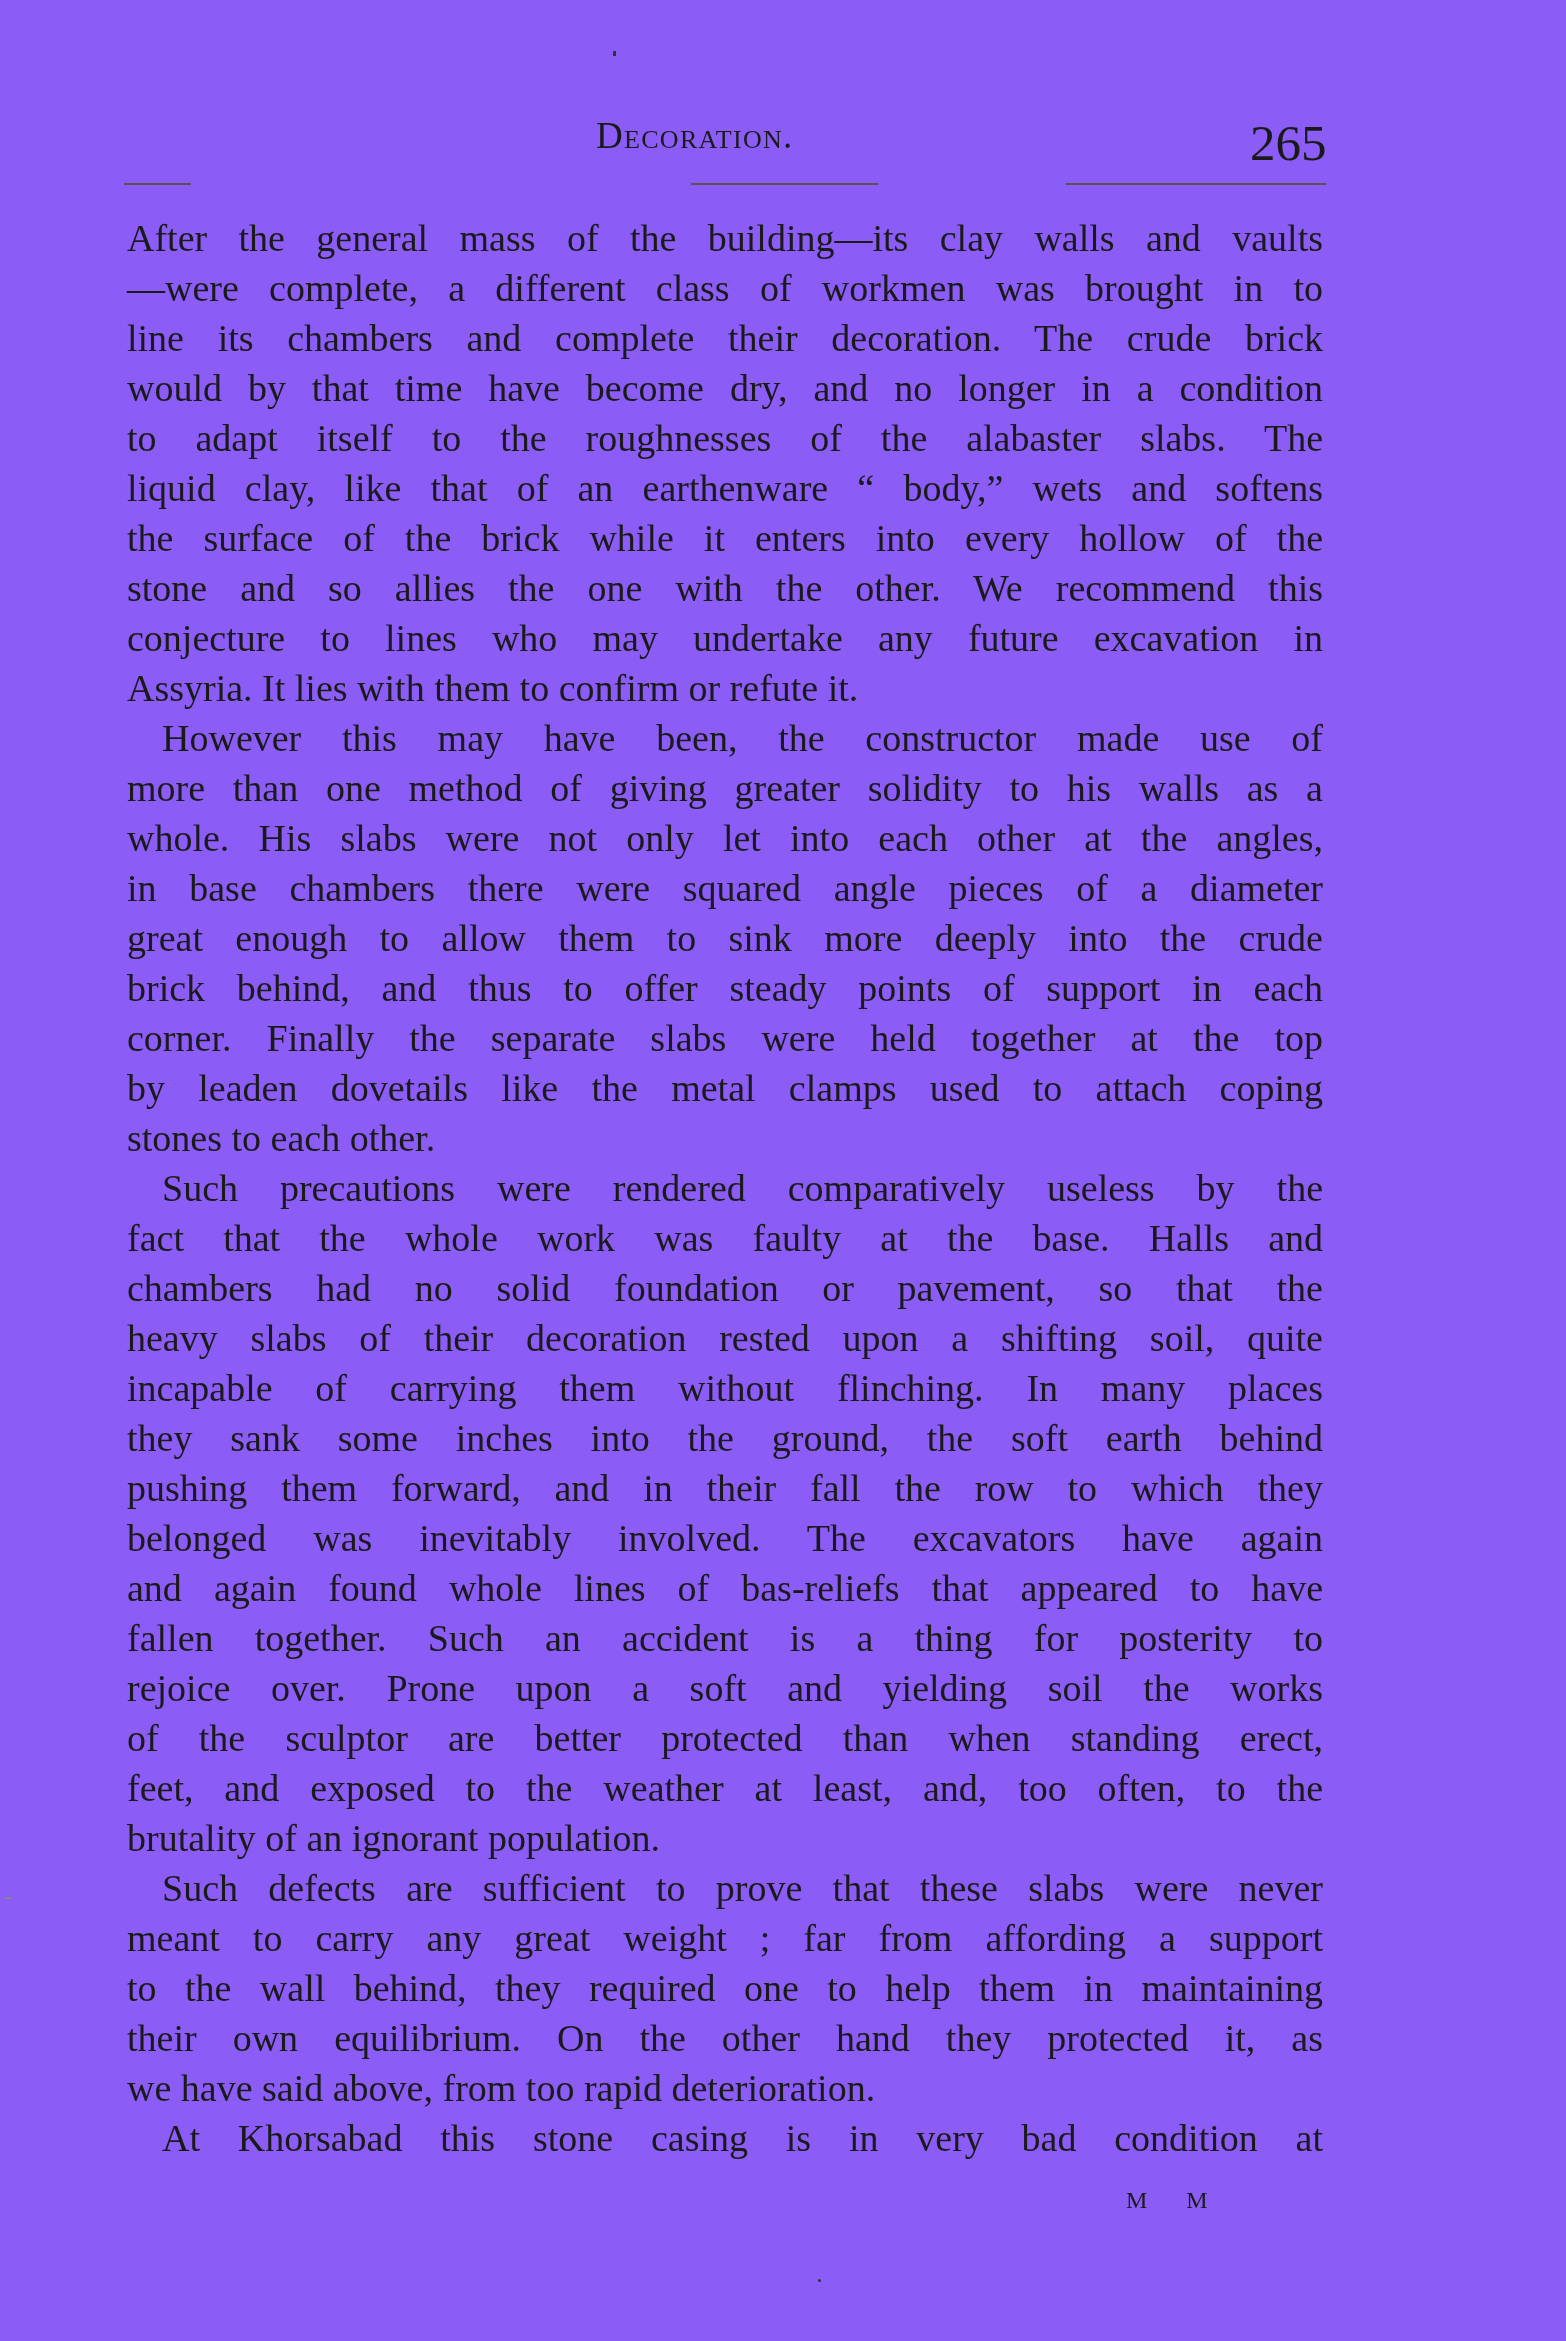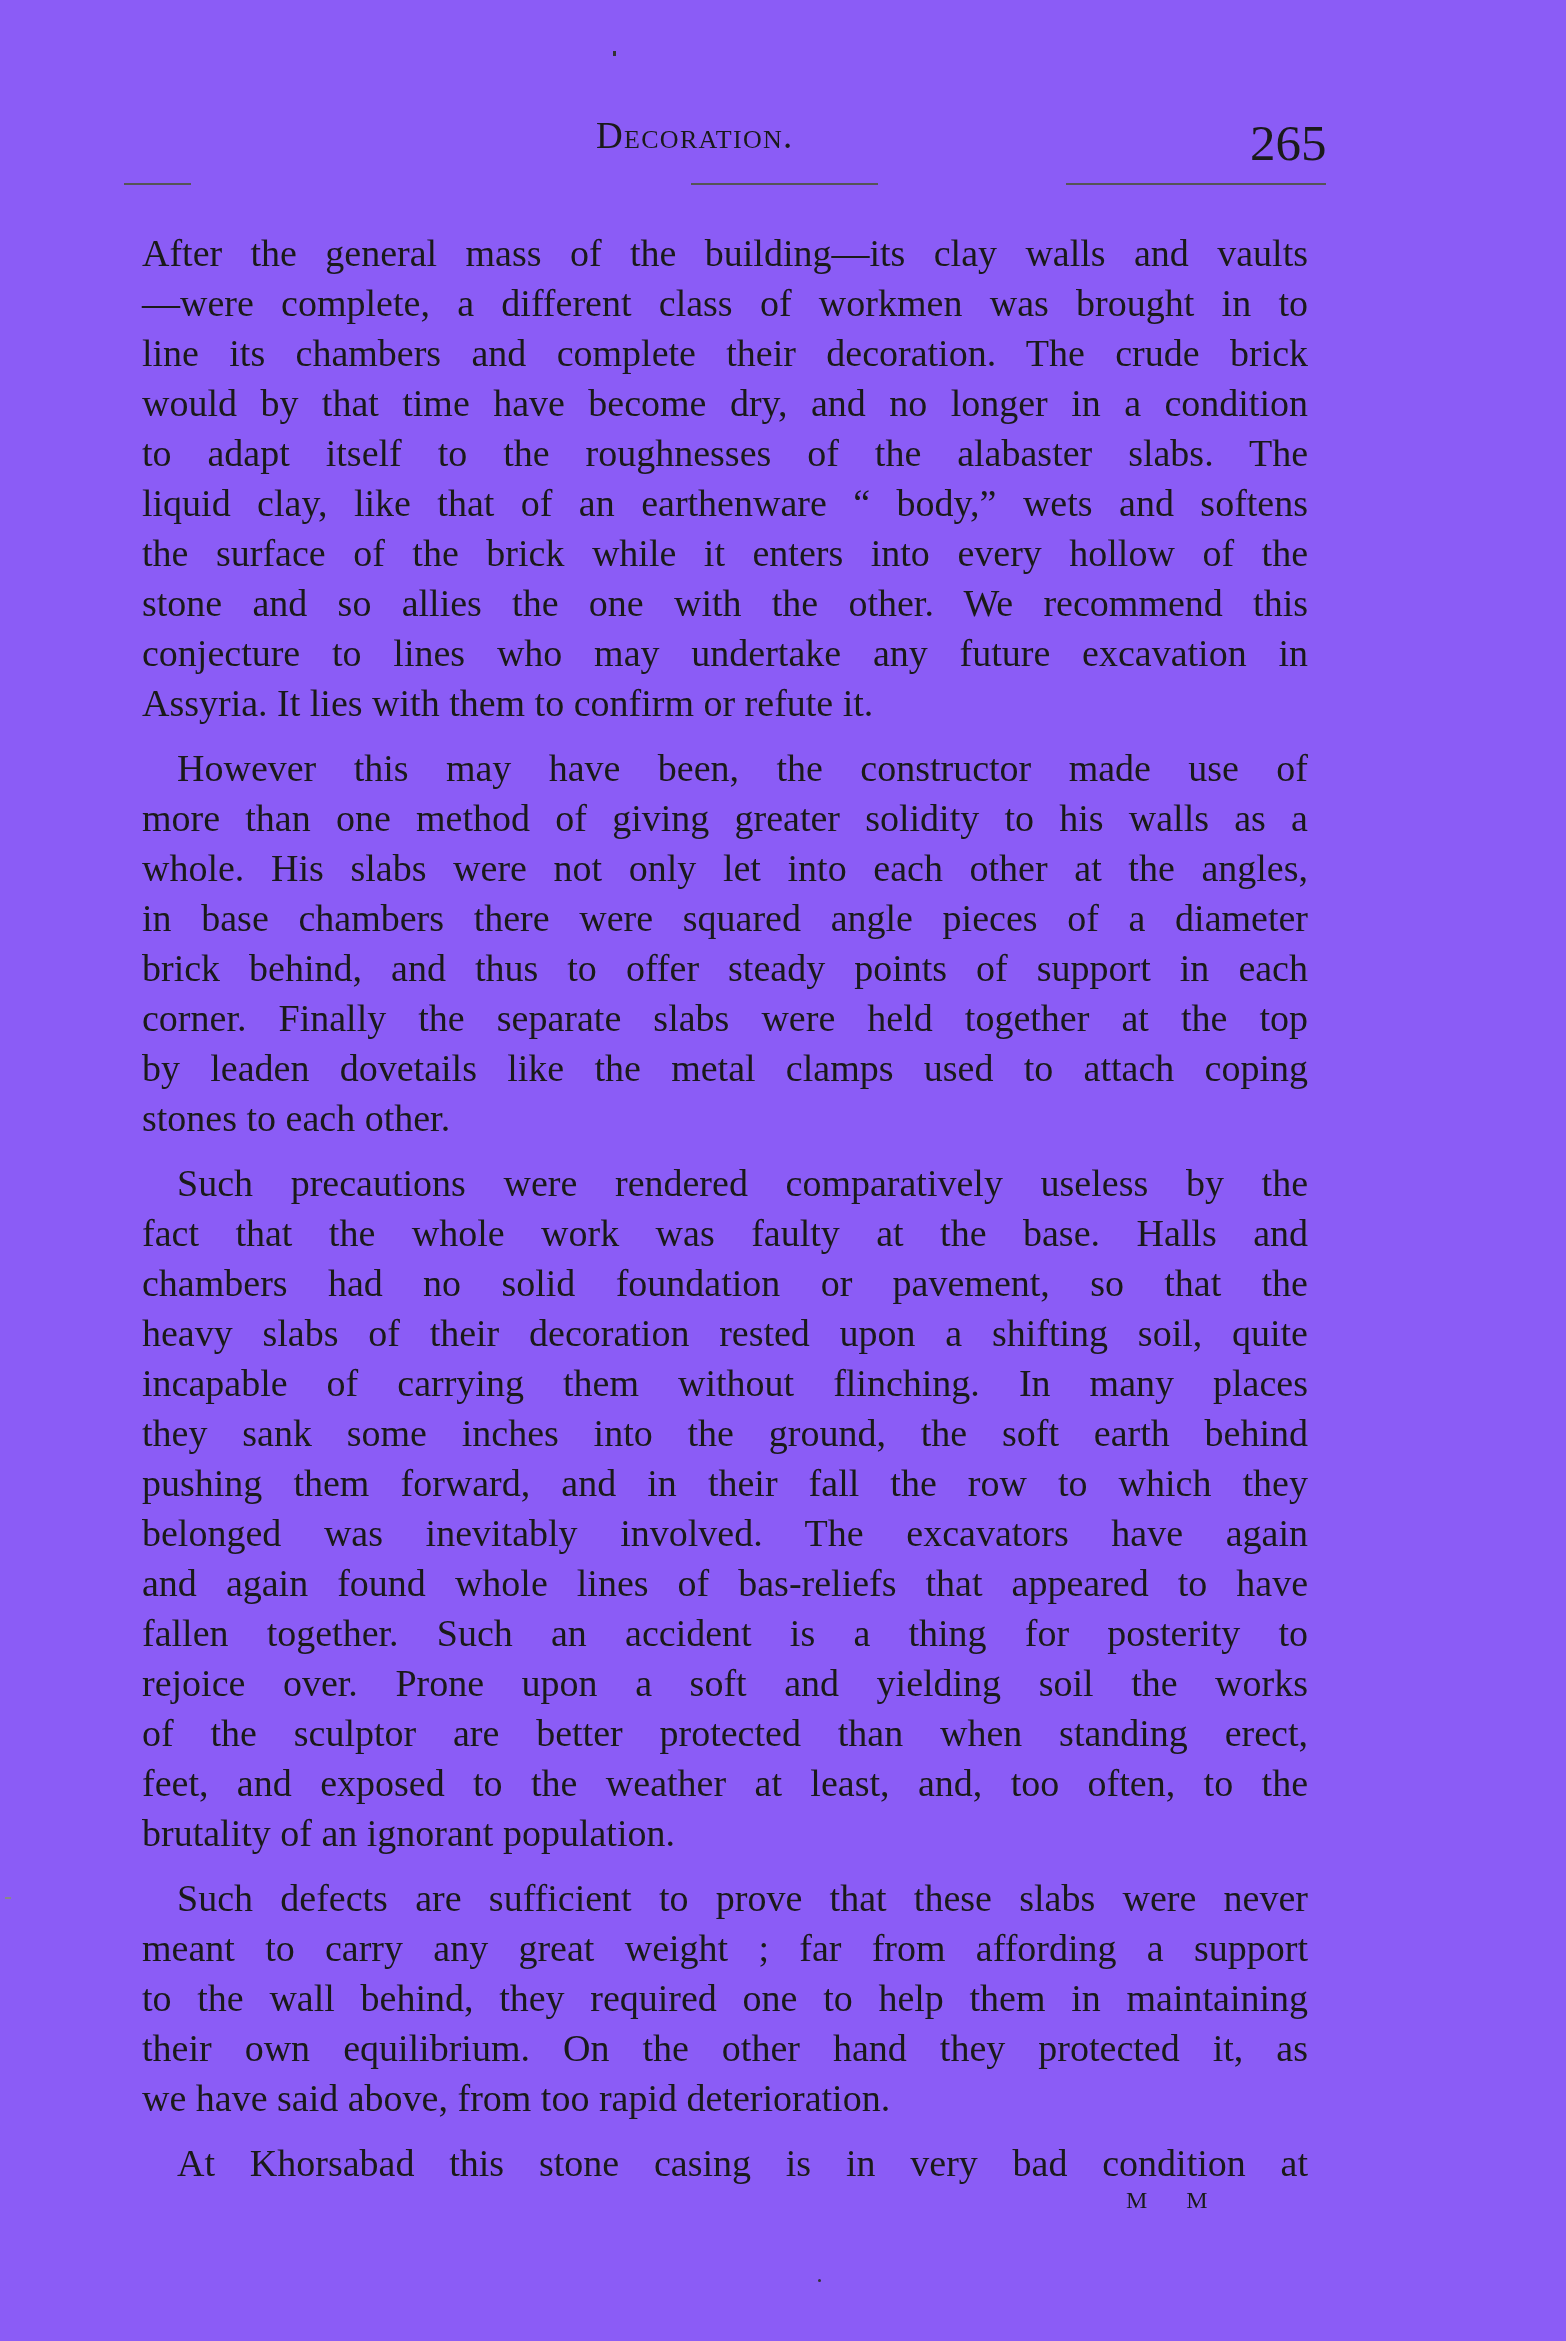--- a/index.html
+++ b/index.html
@@ -7,21 +7,21 @@
   .page { position: absolute; left: 0; top: 0; width: 1567px; height: 2342px; background: #8b5cf6; color: #1a1a1a; font-family: "Liberation Serif", "DejaVu Serif", serif; }
   .dot-top { position: absolute; left: 613px; top: 51px; width: 2.5px; height: 5px; background: #333; }
   .running-head { position: absolute; left: 0; top: 114px; width: 1567px; height: 51px; }
   .running-title { position: absolute; left: 596px; top: 0; font-size: 37px; letter-spacing: 1.3px; font-variant: small-caps; }
   .page-number { position: absolute; left: 1250px; top: 0; font-size: 51px; }
   .rule { position: absolute; height: 1.9px; background: #555; top: 183px; }
   .rule.r1 { left: 124px; width: 67px; }
   .rule.r2 { left: 691px; width: 187px; }
   .rule.r3 { left: 1066px; width: 260px; }
   .body-text { position: absolute; left: 127px; top: 213px; width: 1196px; font-size: 38px; line-height: 50px; }
-  .para { margin: 15px; text-align: justify; text-align-last: justify; }
+  .para { margin: 0; text-align: justify; text-align-last: justify; }
   .para .line { display: block; text-align: justify; text-align-last: justify; white-space: nowrap; }
   .para .line.last { text-align-last: left; }
   .para.indent .line.first { padding-left: 35px; }
   .signature { position: absolute; left: 1126px; top: 2187px; font-size: 24px; letter-spacing: 16.5px; }
   .dot-bottom { position: absolute; left: 818px; top: 2279px; width: 3.2px; height: 3.2px; background: #333; border-radius: 50%; }
   .margin-mark { position: absolute; left: 5px; top: 1897px; width: 6.3px; height: 1.9px; background: #888; }
 </style>
 </head>
 <body>
 
@@ -48,20 +48,21 @@
         <span class="line">the surface of the brick while it enters into every hollow of the</span>
         <span class="line">stone and so allies the one with the other. We recommend this</span>
         <span class="line">conjecture to lines who may undertake any future excavation in</span>
         <span class="line last">Assyria. It lies with them to confirm or refute it.</span>
       </p>
       <p class="para indent">
         <span class="line first">However this may have been, the constructor made use of</span>
         <span class="line">more than one method of giving greater solidity to his walls as a</span>
         <span class="line">whole. His slabs were not only let into each other at the angles,</span>
         <span class="line">in base chambers there were squared angle pieces of a diameter</span>
+        <span class="line">great enough to allow them to sink more deeply into the crude</span>
         <span class="line">brick behind, and thus to offer steady points of support in each</span>
         <span class="line">corner. Finally the separate slabs were held together at the top</span>
         <span class="line">by leaden dovetails like the metal clamps used to attach coping</span>
         <span class="line last">stones to each other.</span>
       </p>
       <p class="para indent">
         <span class="line first">Such precautions were rendered comparatively useless by the</span>
         <span class="line">fact that the whole work was faulty at the base. Halls and</span>
         <span class="line">chambers had no solid foundation or pavement, so that the</span>
         <span class="line">heavy slabs of their decoration rested upon a shifting soil, quite</span>

